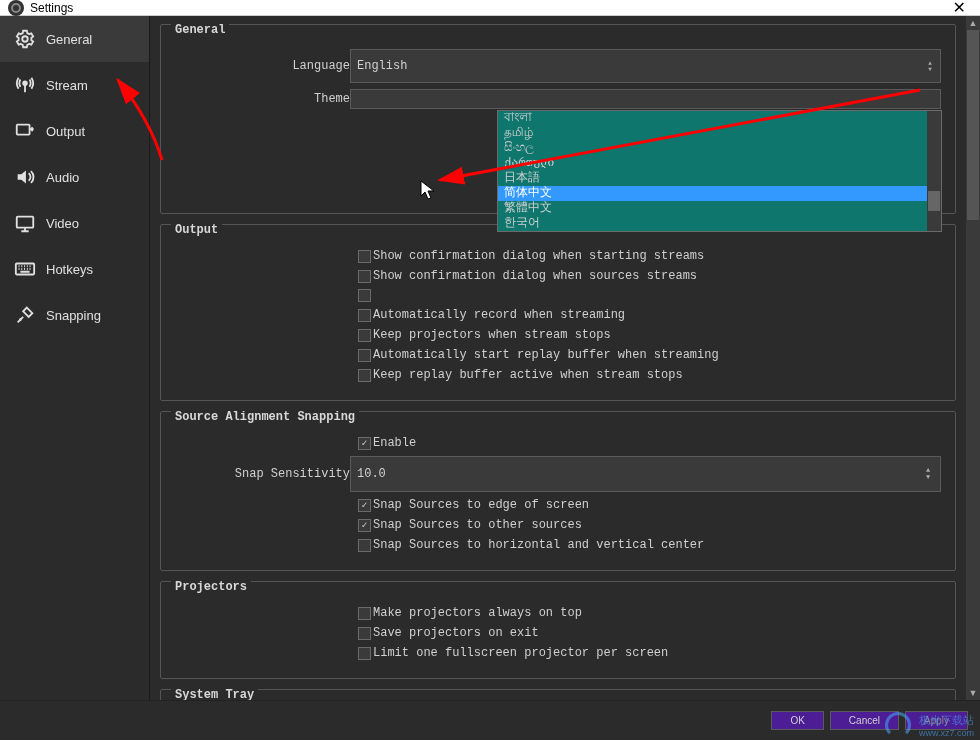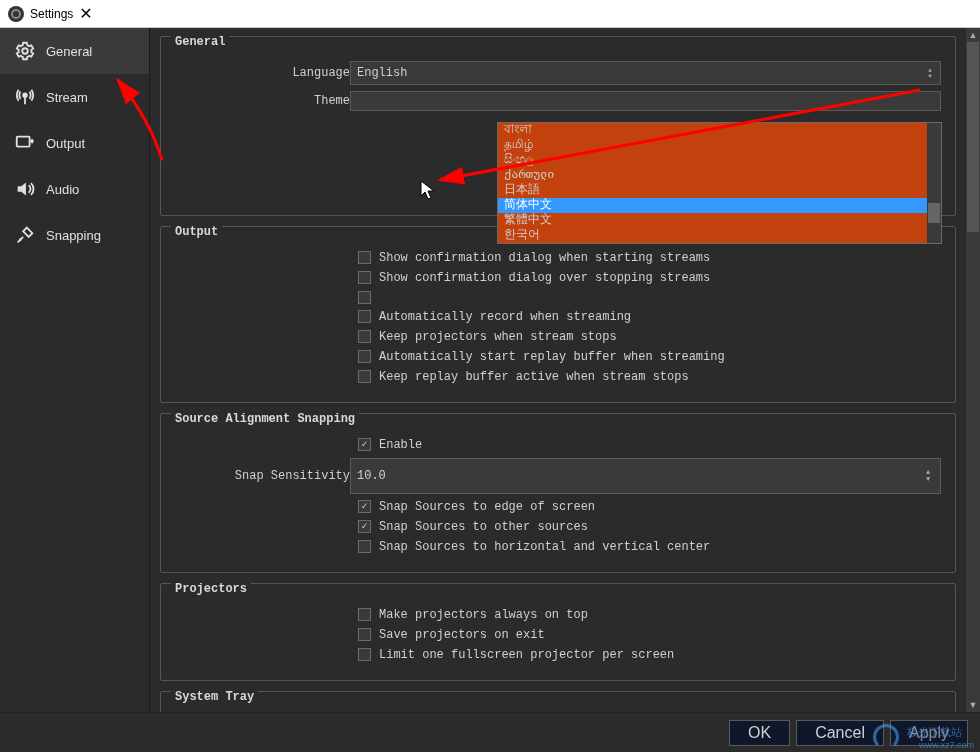--- a/index.html
+++ b/index.html
@@ -6,26 +6,27 @@
 body {
   font-family: "Segoe UI", Tahoma, sans-serif;
   font-size: 12px;
   background: #fff;
   width: 980px;
   height: 752px;
   overflow: hidden;
 }
 
 .titlebar {
-  height: 28px;
+  height: 16px;
   background: #fff;
   display: flex;
   align-items: center;
   padding: 0 8px;
   border-bottom: 1px solid #ccc;
+  justify-content: space-between;
 }
 .titlebar .left { display: flex; align-items: center; gap: 6px; }
 .titlebar .title { font-size: 12px; color: #000; }
 .titlebar .close { font-size: 16px; color: #000; cursor: pointer; padding: 0 6px; }
 .obs-logo {
   width: 16px; height: 16px;
   background: #333;
   border-radius: 50%;
   position: relative;
 }
@@ -100,21 +101,21 @@
   width: 175px;
   text-align: right;
   color: #d0d0d0;
 }
 .form-row .field { flex: 1; }
 .combo {
   background: #3a3a3a;
   border: 1px solid #5a5a5a;
   color: #d0d0d0;
   padding: 2px 6px;
-  height: 24px;
+  height: 34px;
   position: relative;
   display: flex;
   align-items: center;
 }
 .combo .arrows {
   position: absolute;
   right: 4px;
   top: 0;
   bottom: 0;
   width: 12px;
@@ -132,22 +133,22 @@
   height: 16px;
   display: flex;
   align-items: center;
   justify-content: space-between;
 }
 .spinbox .arrows { width:12px; display:flex; flex-direction:column; }
 .spinbox .arrows span { font-size:7px; line-height:7px; color:#aaa; text-align:center;}
 
 .check-row {
   display: flex;
-  align-items: flex-start;
-  gap: 8px;
+  align-items: flex-end;
+  gap: 2px;
   margin-bottom: 6px;
   padding-left: 183px;
 }
 .cb {
   width: 13px; height: 13px;
   background: #3a3a3a;
   border: 1px solid #6a6a6a;
   display: inline-flex;
   align-items: center;
   justify-content: center;
@@ -158,21 +159,21 @@
   color: #c8c8c8;
   font-size: 10px;
   line-height: 10px;
 }
 
 .dropdown-list {
   position: absolute;
   top: 94px;   
   left: 347px; 
   right: 38px;
-  background: #c2410c;
+  background: #0f766e;
   border: 1px solid #6a6a6a;
   z-index: 100;
 }
 .dropdown-list .opt {
   padding: 0px 6px;
   color: #d0d0d0;
   font-size: 12px;
   line-height: 15px;
   cursor: pointer;
 }
@@ -192,25 +193,25 @@
   background: #2b2b2b;
   border-top: 1px solid #222;
   display: flex;
   align-items: center;
   justify-content: flex-end;
   gap: 6px;
   padding: 0 12px;
   position: relative;
 }
 .btn {
-  background: #0f172a;
+  background: #4c1d95;
   color: #d0d0d0;
   border: 1px solid #5a5a5a;
   padding: 3px 18px;
-  font-size: 16px;
+  font-size: 10px;
   font-family: inherit;
   cursor: pointer;
 }
 .btn.disabled { color: #888; text-align: right; }
 
 .annot {
   position: absolute;
   left: 0; top: 0;
   width: 980px; height: 712px;
   pointer-events: none;
@@ -294,20 +295,38 @@
       <span>Output</span>
     </div>
     <div class="sidebar-item">
       <span class="icon-slot">
         <svg width="22" height="22" viewBox="0 0 24 24" stroke-width="2">
             <path d="M4 9v6h4l5 4V5L8 9H4z" fill="#e0e0e0" stroke="none"></path>
             <path d="M16 8a5 5 0 0 1 0 8M18.5 5.5a9 9 0 0 1 0 13"></path>
           </svg>
       </span>
       <span>Audio</span>
+    </div>
+    <div class="sidebar-item">
+      <span class="icon-slot">
+        <svg width="22" height="22" viewBox="0 0 24 24" stroke-width="2">
+            <rect x="3" y="5" width="18" height="12" rx="1"></rect>
+            <path d="M8 21h8M12 17v4"></path>
+          </svg>
+      </span>
+      <span>Video</span>
+    </div>
+    <div class="sidebar-item">
+      <span class="icon-slot">
+        <svg width="22" height="22" viewBox="0 0 24 24" stroke-width="2">
+            <rect x="2" y="6" width="20" height="12" rx="1"></rect>
+            <path d="M5 9h1M8 9h1M11 9h1M14 9h1M17 9h1M5 12h1M8 12h1M11 12h1M14 12h1M17 12h1M7 15h10"></path>
+          </svg>
+      </span>
+      <span>Hotkeys</span>
     </div>
     <div class="sidebar-item">
       <span class="icon-slot">
         <svg width="22" height="22" viewBox="0 0 24 24" stroke-width="2">
             <path d="M14 4l6 6-4 4-6-6zM4 20l6-6M6 16l2 2"></path>
           </svg>
       </span>
       <span>Snapping</span>
     </div>
   </div>
@@ -343,21 +362,21 @@
 
     <div class="groupbox">
       <span class="legend">Output</span>
       <div id="output-checks">
             <div class="check-row">
               <span class="cb"></span>
               <span>Show confirmation dialog when starting streams</span>
             </div>
             <div class="check-row">
               <span class="cb"></span>
-              <span>Show confirmation dialog over stopping streams</span>
+              <span>Show confirmation dialog when sources streams</span>
             </div>
             <div class="check-row">
               <span class="cb"></span>
             </div>
             <div class="check-row">
               <span class="cb"></span>
               <span>Automatically record when streaming</span>
             </div>
             <div class="check-row">
               <span class="cb"></span>
@@ -457,21 +476,21 @@
 </div>
 
 <div class="footer">
   <button class="btn">OK</button>
   <button class="btn">Cancel</button>
   <button class="btn disabled">Apply</button>
   <div class="watermark">
     <span class="ring"></span>
     <span>
       <span style="display:block;">极光下载站</span>
-      <span style="display:block; font-size:9px;margin-left:12px;">www.xz7.com</span>
+      <span style="display:block; font-size:9px;">www.xz7.com</span>
     </span>
   </div>
 </div>
 
 <svg class="annot">
   <defs>
     <marker id="ah" markerWidth="10" markerHeight="10" refX="8" refY="3" orient="auto">
       <path d="M0,0 L9,3 L0,6 Z" fill="#ff0000"></path>
     </marker>
   </defs>

